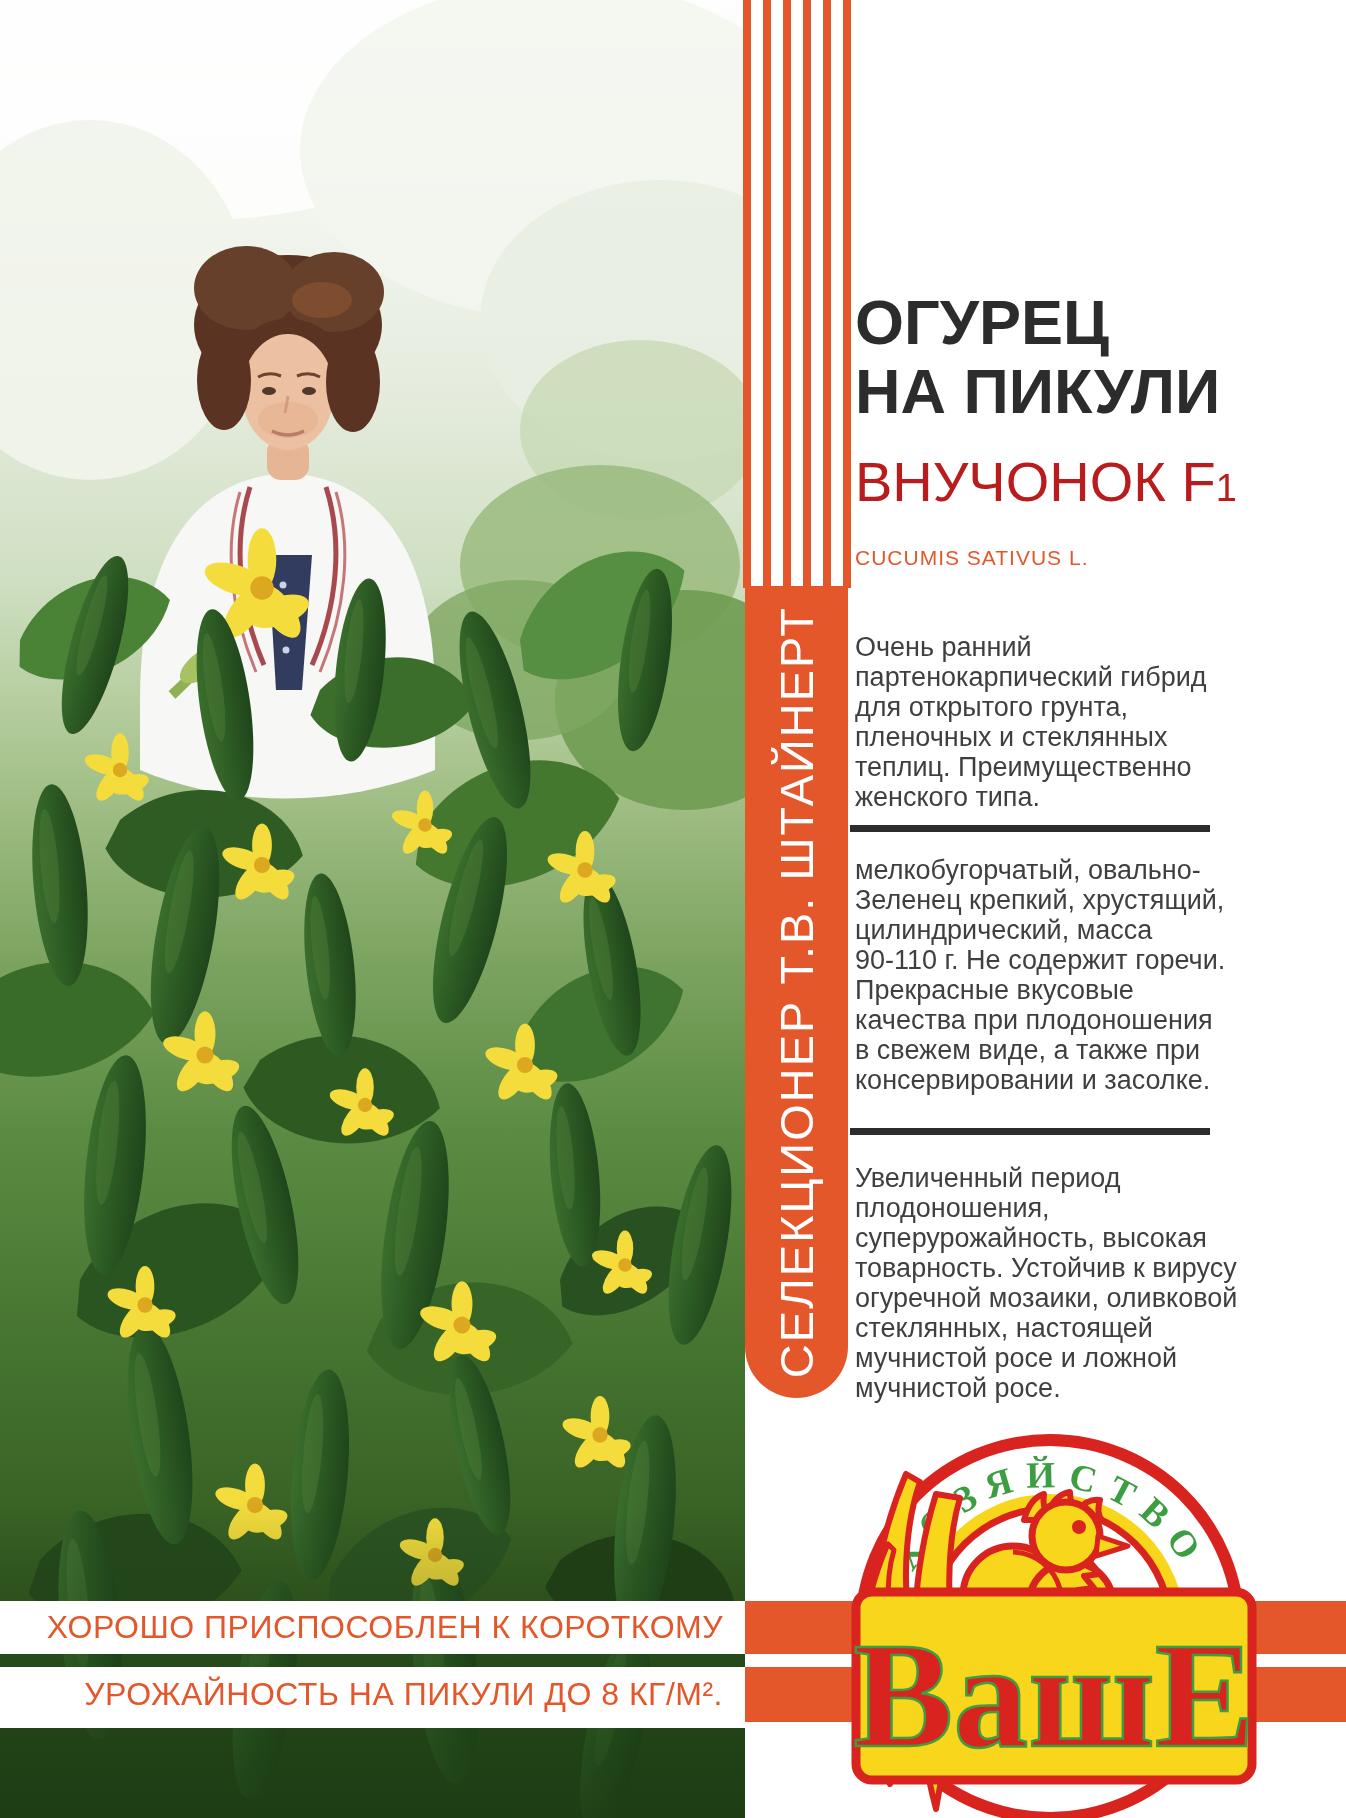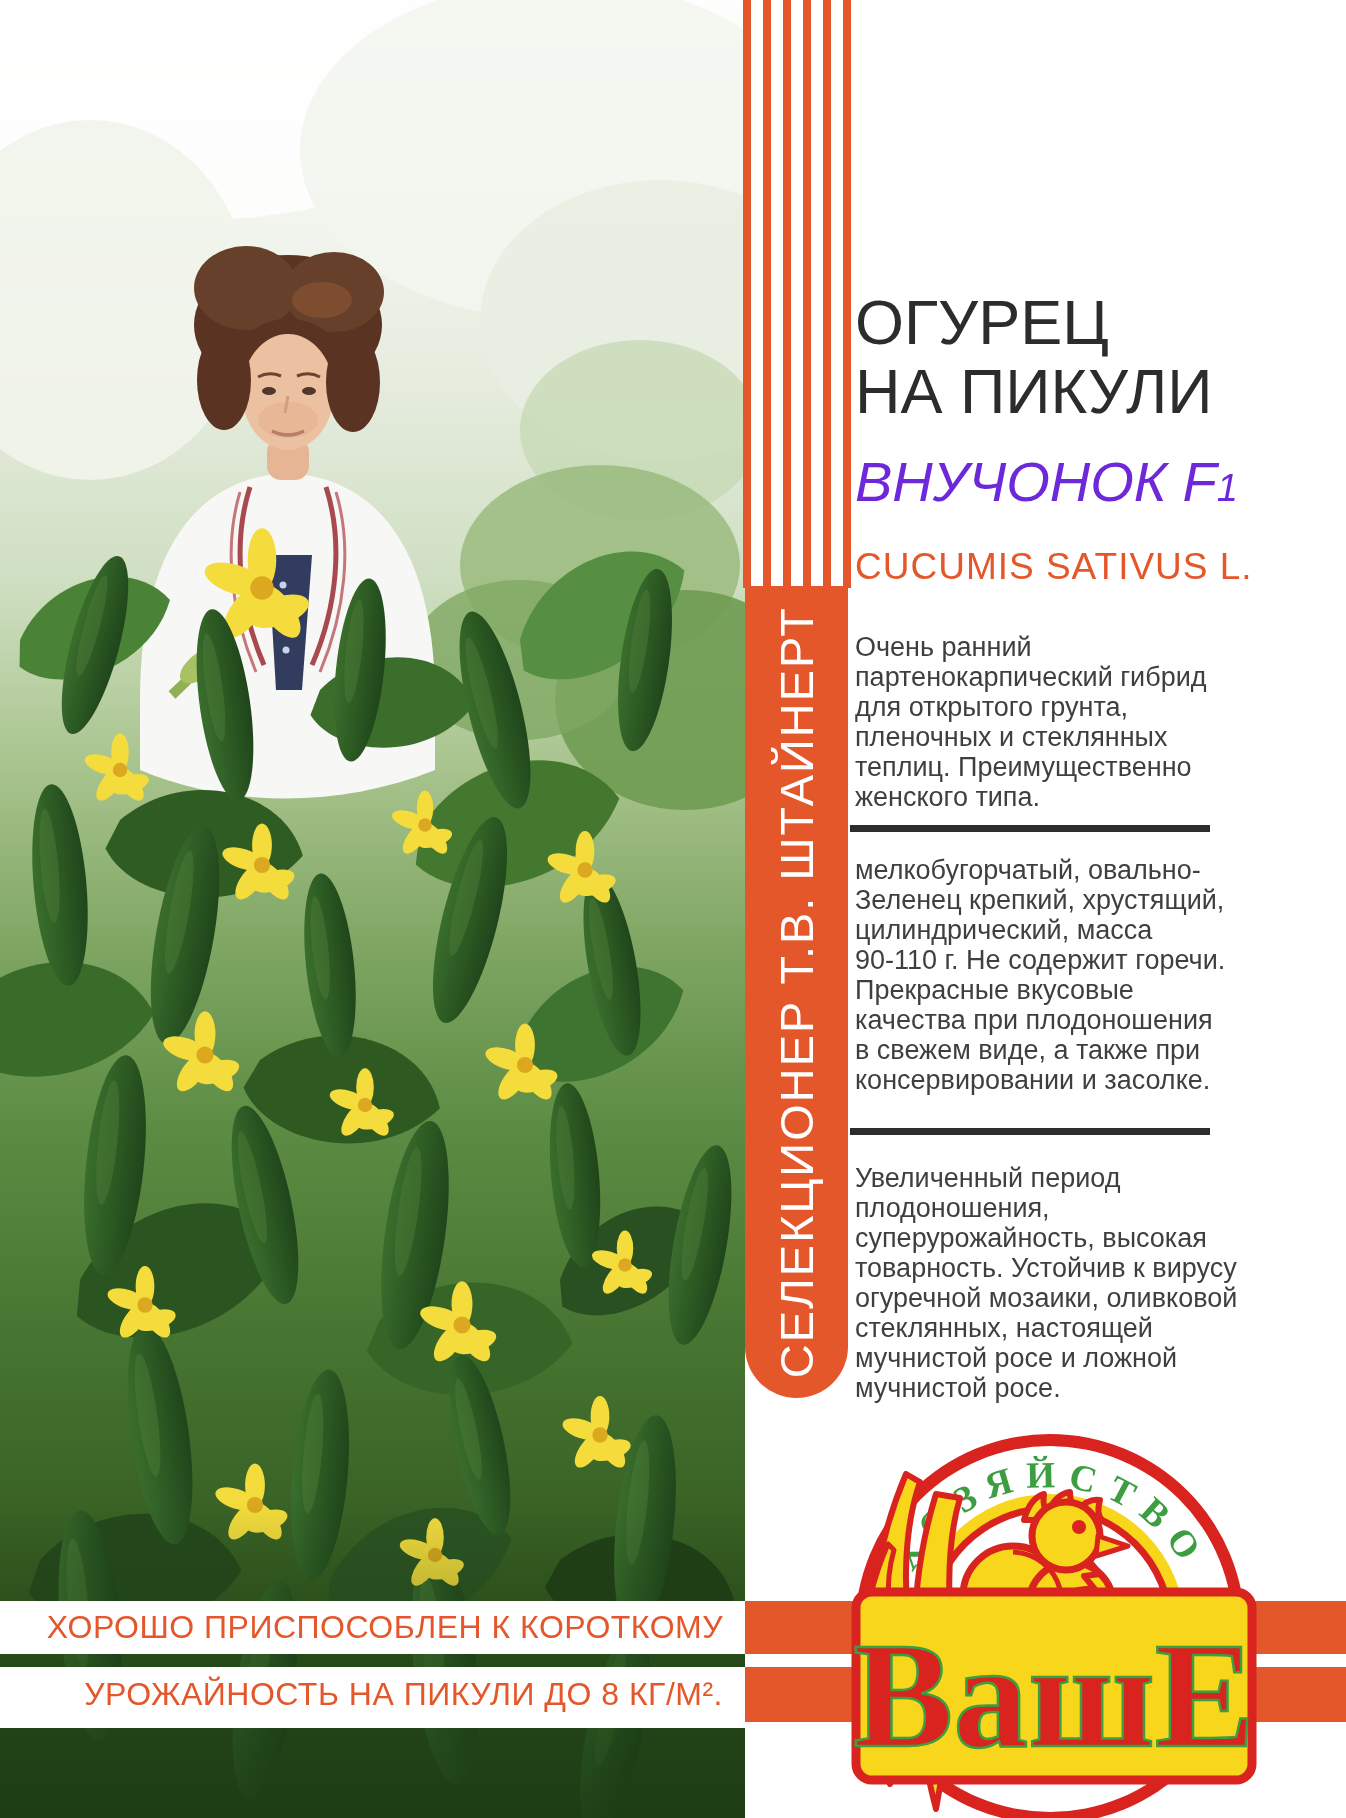--- a/index.html
+++ b/index.html
@@ -19,30 +19,30 @@
     background:#E4572B;border-radius:0 0 52px 52px;
     display:flex;align-items:center;justify-content:center;
   }
   .selector-band .vtext{
     writing-mode:vertical-rl;transform:rotate(180deg);
     color:#ffffff;font-size:47px;letter-spacing:2px;font-weight:400;
     white-space:nowrap;
   }
   .title{
     position:absolute;left:855px;top:288px;width:470px;
-    font-size:63px;line-height:69px;font-weight:400;color:#2C2C2C;letter-spacing:0;
+    font-size:63px;line-height:69px;font-weight:700;color:#2C2C2C;letter-spacing:0;
   }
   .variety{
     position:absolute;left:855px;top:452px;width:470px;
-    font-size:56px;line-height:60px;font-weight:400;color:#6d28d9;font-style:italic;
+    font-size:56px;line-height:60px;font-weight:400;color:#b91c1c;
   }
   .variety .fnum{font-size:38px;}
   .latin{
     position:absolute;left:855px;top:546px;width:470px;
-    font-size:37px;font-weight:400;color:#E4572B;letter-spacing:1px;
+    font-size:21px;font-weight:400;color:#E4572B;letter-spacing:1px;
   }
   .para{
     position:absolute;left:855px;width:385px;
     font-size:27px;line-height:30px;color:#3F3F3F;font-weight:400;
   }
   .p1{top:632px;} .p2{top:855px;} .p3{top:1163px;}
   .rule{position:absolute;left:850px;width:360px;height:7px;background:#2D2D2D;}
   .rule1{top:825px;} .rule2{top:1128px;}
   
   .banner{

